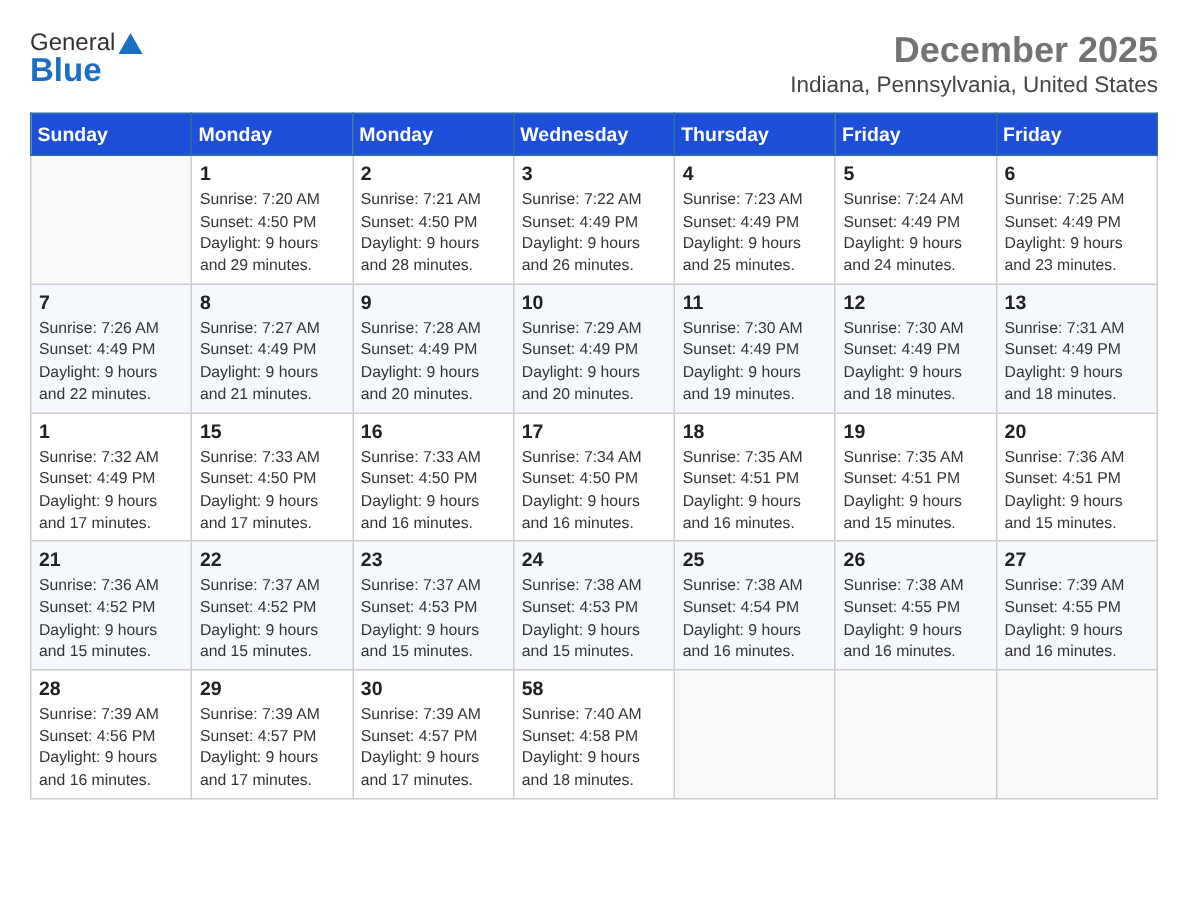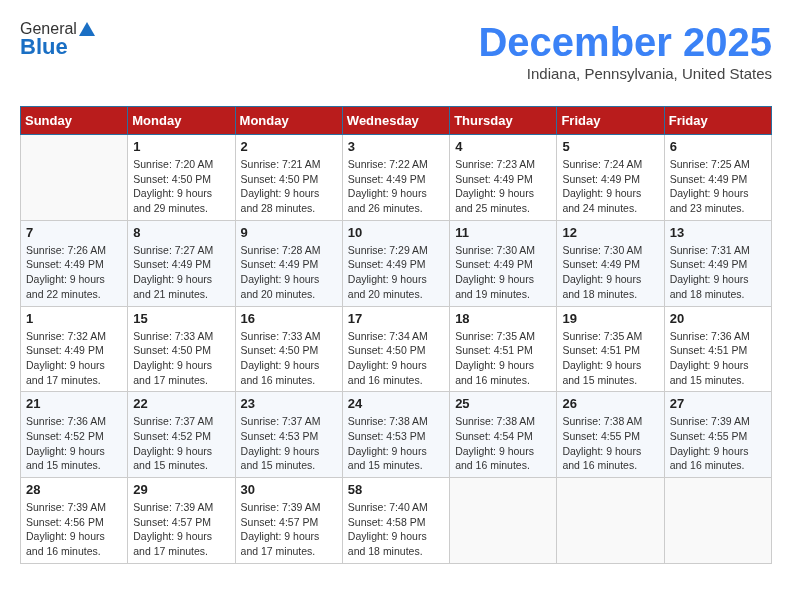--- a/index.html
+++ b/index.html
@@ -7,48 +7,48 @@
       font-family: Arial, sans-serif;
       background: #fff;
       width: 792px;
       min-height: 612px;
       padding: 20px;
     }
     .header {
       display: flex;
       justify-content: space-between;
       align-items: flex-start;
-      margin-bottom: 24px;
+      margin-bottom: 10px;
     }
     .logo {
       display: flex;
       flex-direction: column;
       align-items: flex-start;
     }
     .logo-general { color: #333; }
     .logo-blue { color: #1a6fc4; }
     .title-block {
       text-align: right;
     }
     .month-title {
-      font-size: 40px;
+      font-size: 24px;
       font-weight: bold;
-      color: #3b82f6;
+      color: #737373;
     }
     .subtitle {
       font-size: 15px;
       color: #444;
     }
     .calendar {
       width: 100%;
       border-collapse: collapse;
       font-size: 11px;
     }
     .calendar thead th {
-      background: #b91c1c;
+      background: #1d4ed8;
       color: #fff;
       padding: 6px 4px;
       text-align: left;
       font-size: 13px;
       font-weight: bold;
       border: 1px solid #2a6fa0;
     }
     .calendar tbody td {
       border: 1px solid #ccc;
       vertical-align: top;

